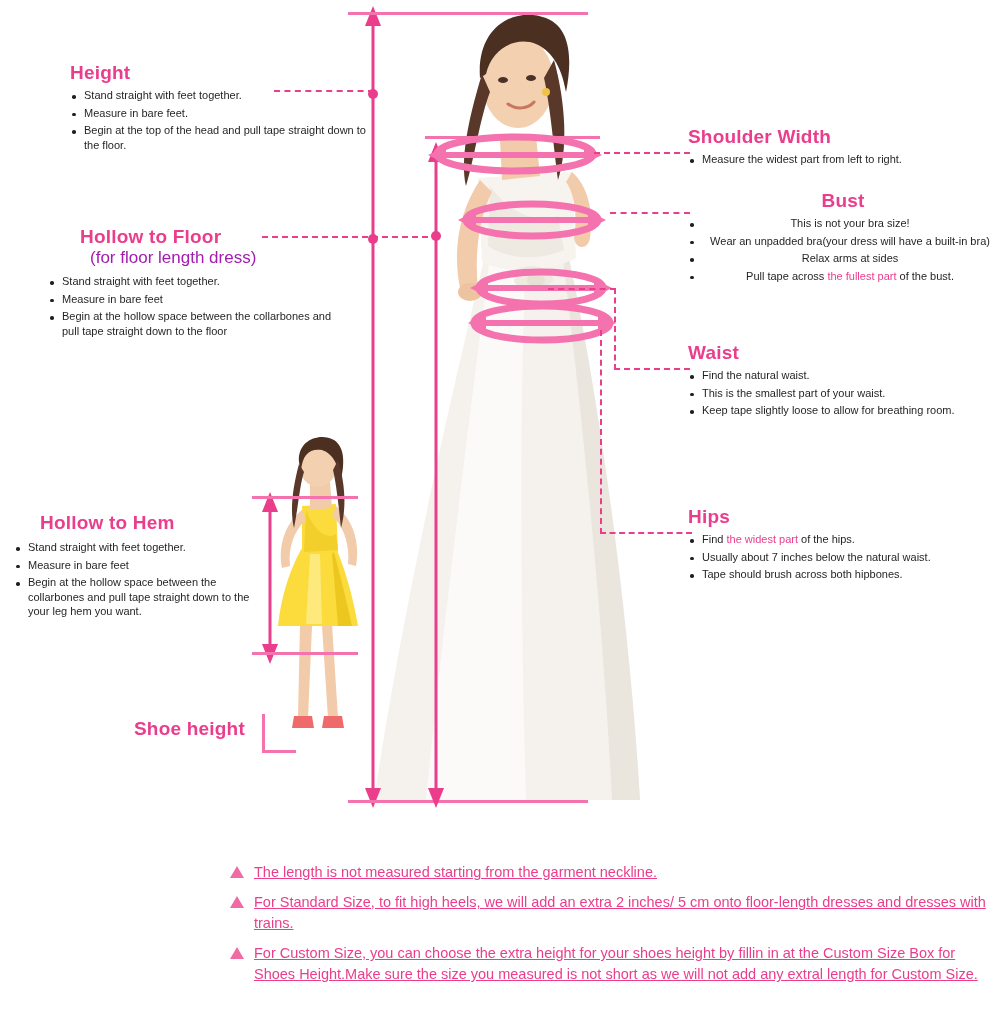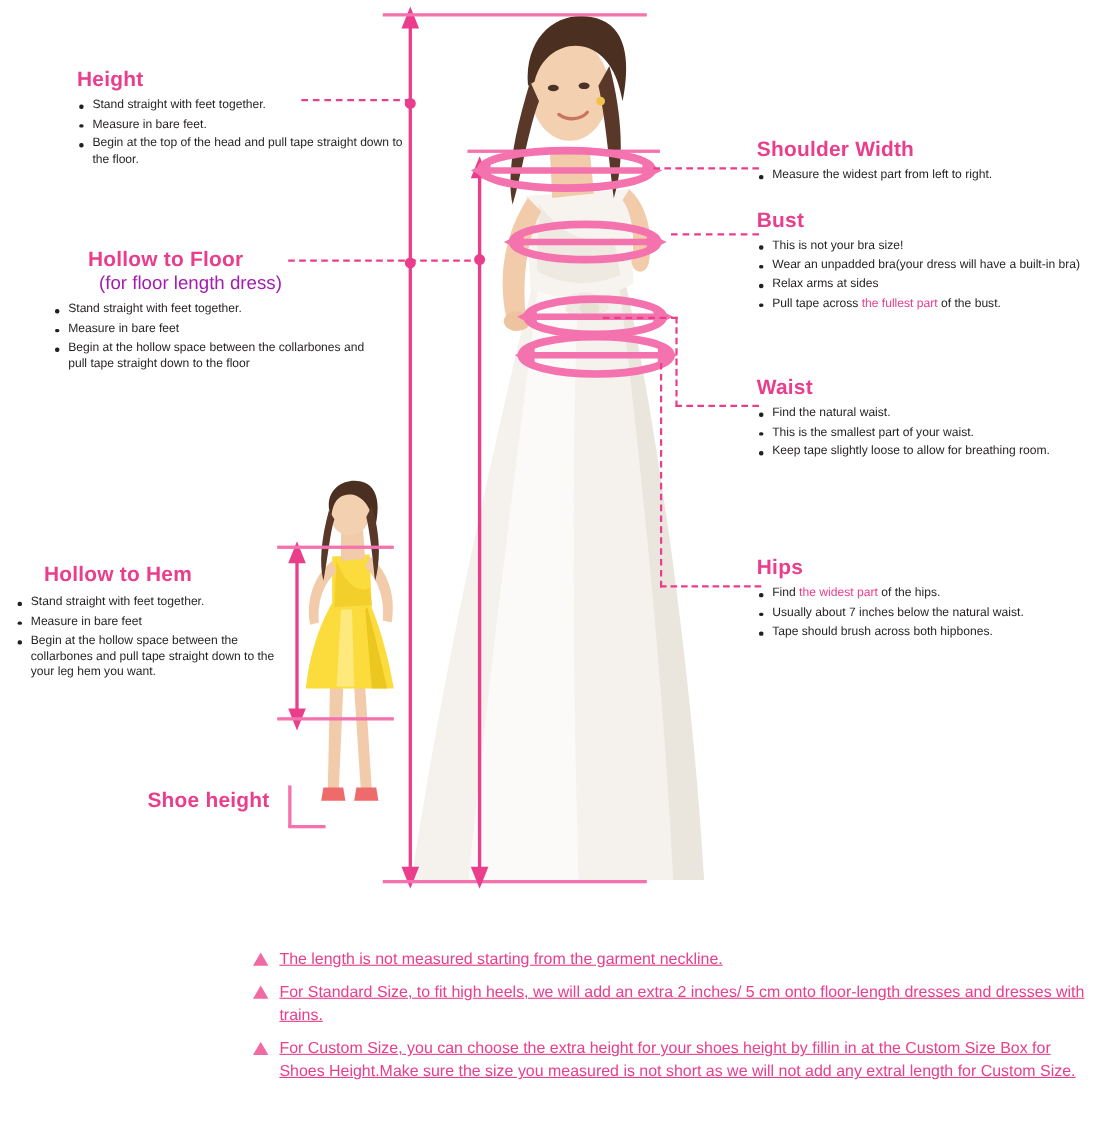--- a/index.html
+++ b/index.html
@@ -268,21 +268,21 @@
 
   <div class="blk heading" style="left:134px;top:718px;">Shoe height</div>
 
   <div class="blk" style="left:688px;top:126px;width:308px;">
     <div class="heading">Shoulder Width</div>
     <ul class="bullets">
       <li>Measure the widest part from left to right.</li>
     </ul>
   </div>
 
-  <div class="blk" style="left:688px;top:190px;width:310px;">
+  <div class="blk" style="left:688px;top:190px;width:310px;text-align:center;">
     <div class="heading">Bust</div>
     <ul class="bullets">
       <li>This is not your bra size!</li>
       <li>Wear an unpadded bra(your dress will have a built-in bra)</li>
       <li>Relax arms at sides</li>
       <li>Pull tape across <span class="pink-text">the fullest part</span> of the bust.</li>
     </ul>
   </div>
 
   <div class="blk" style="left:688px;top:342px;width:300px;">

